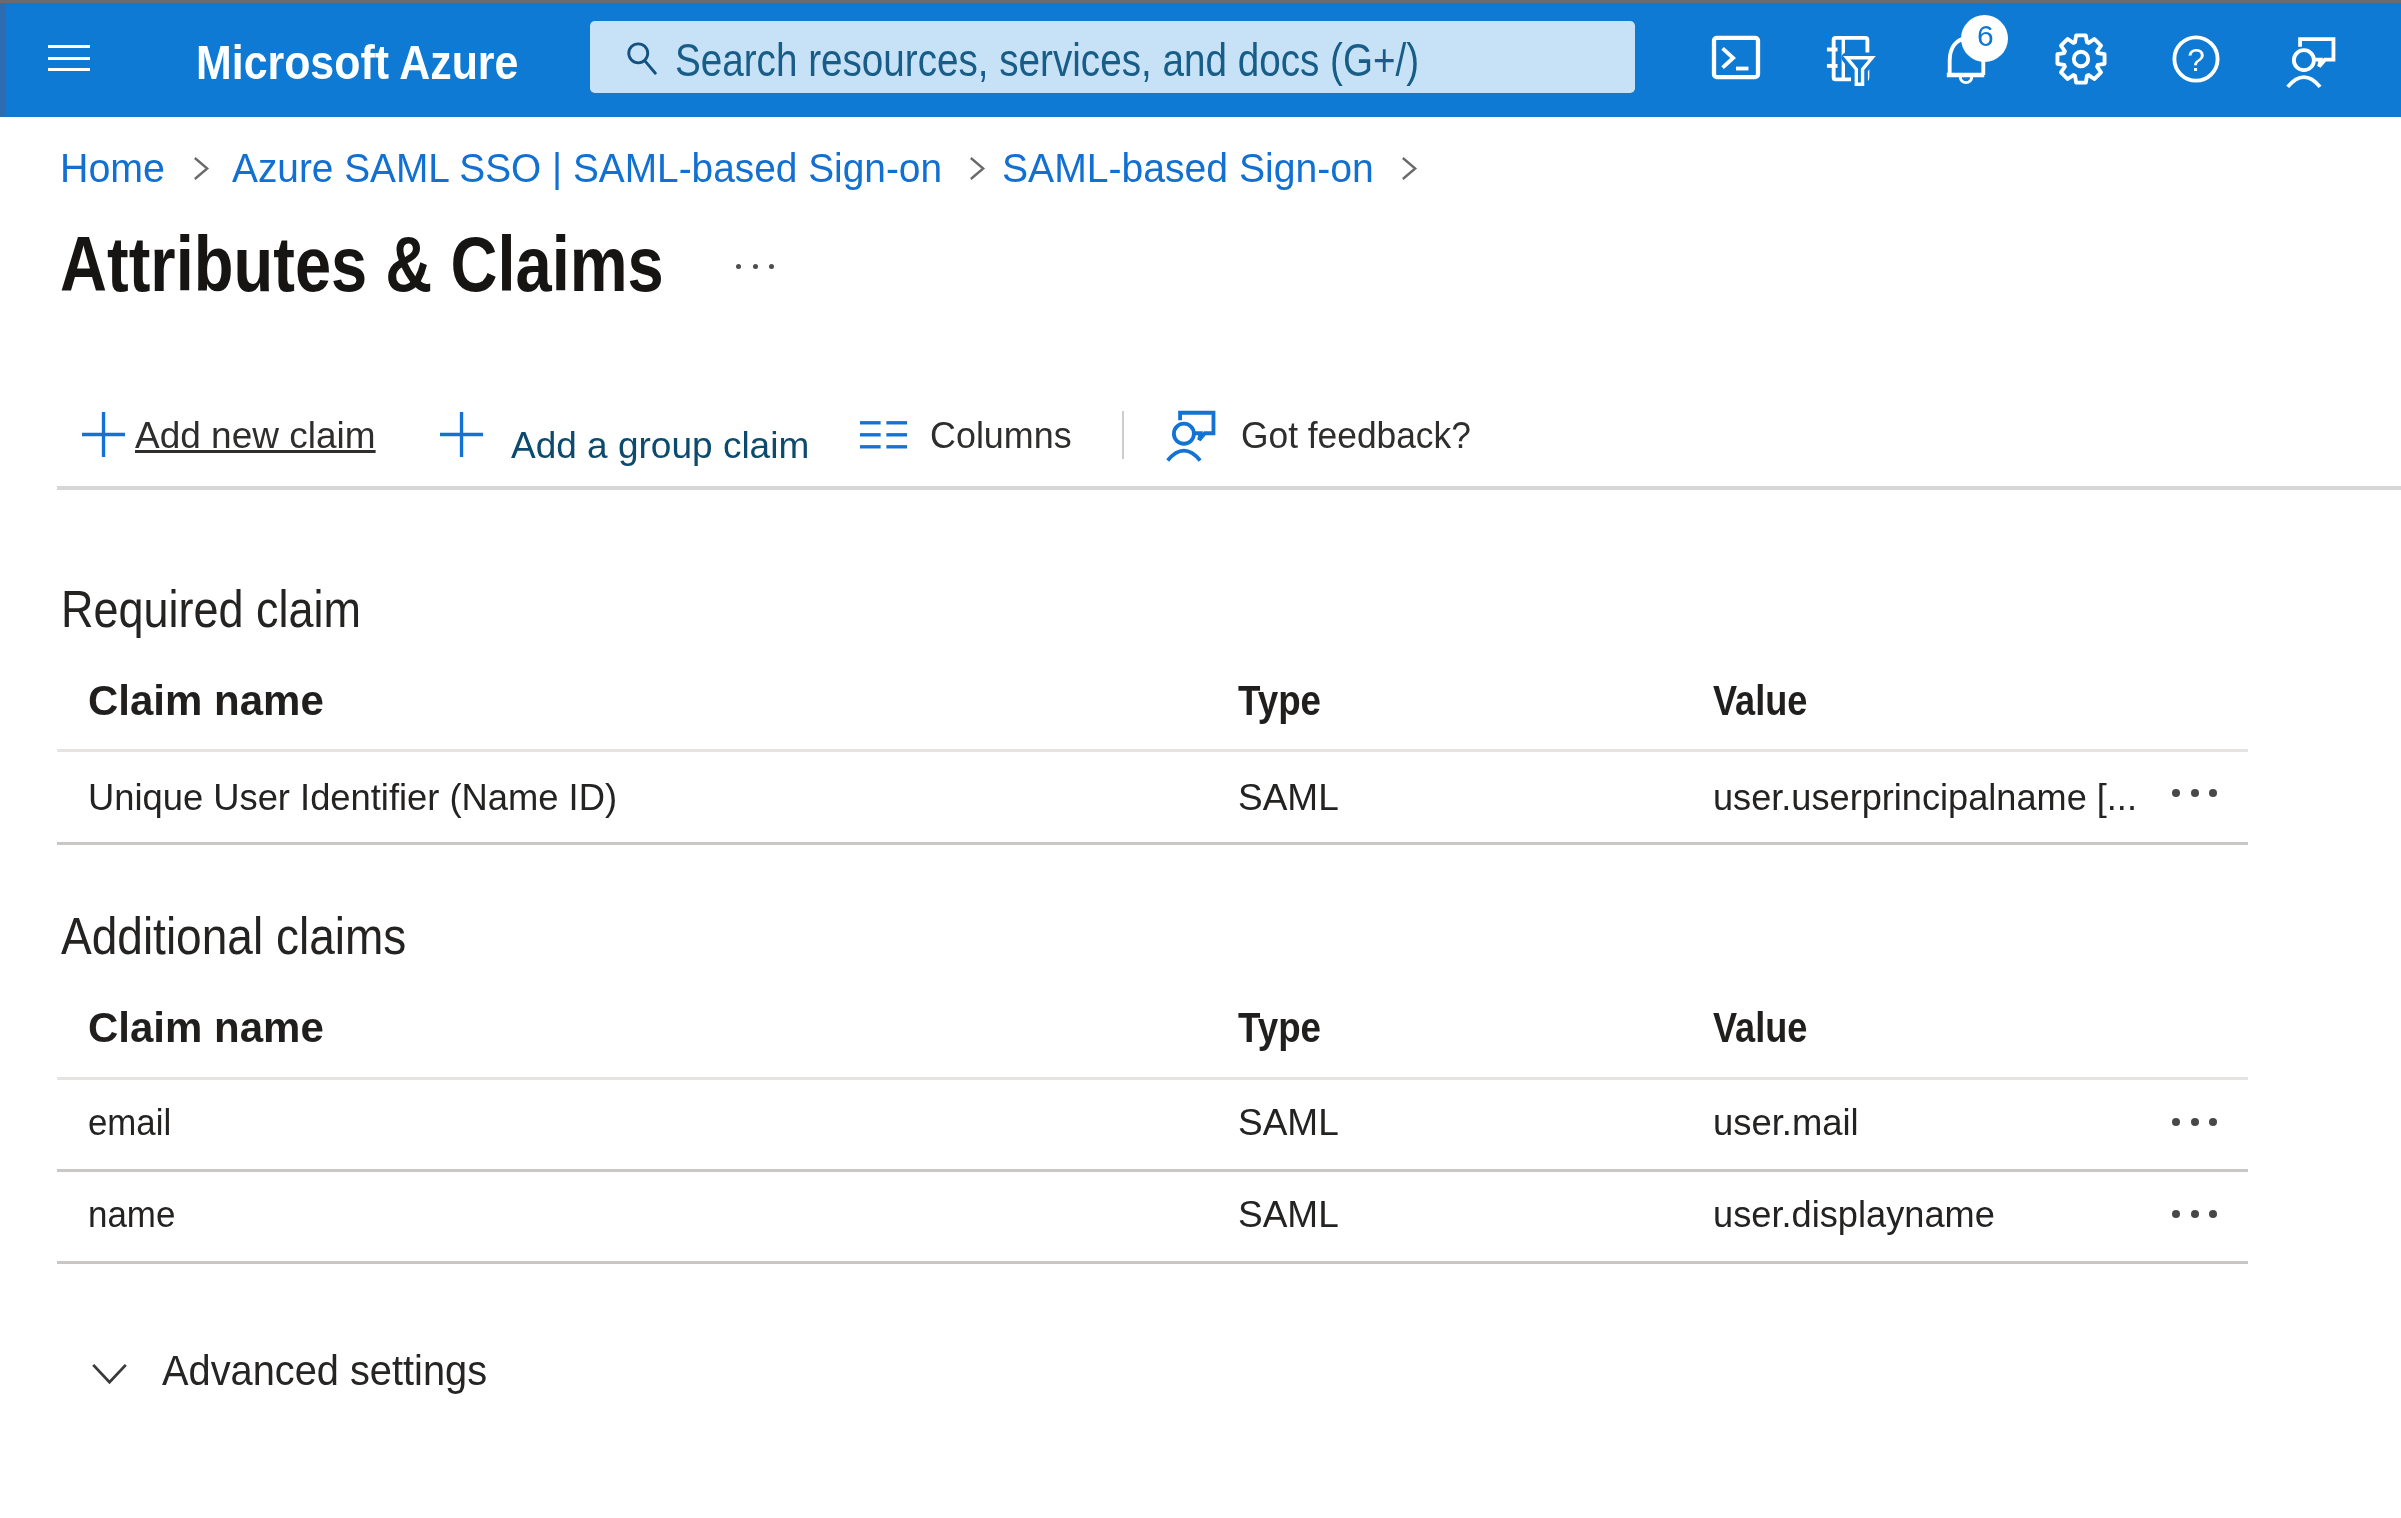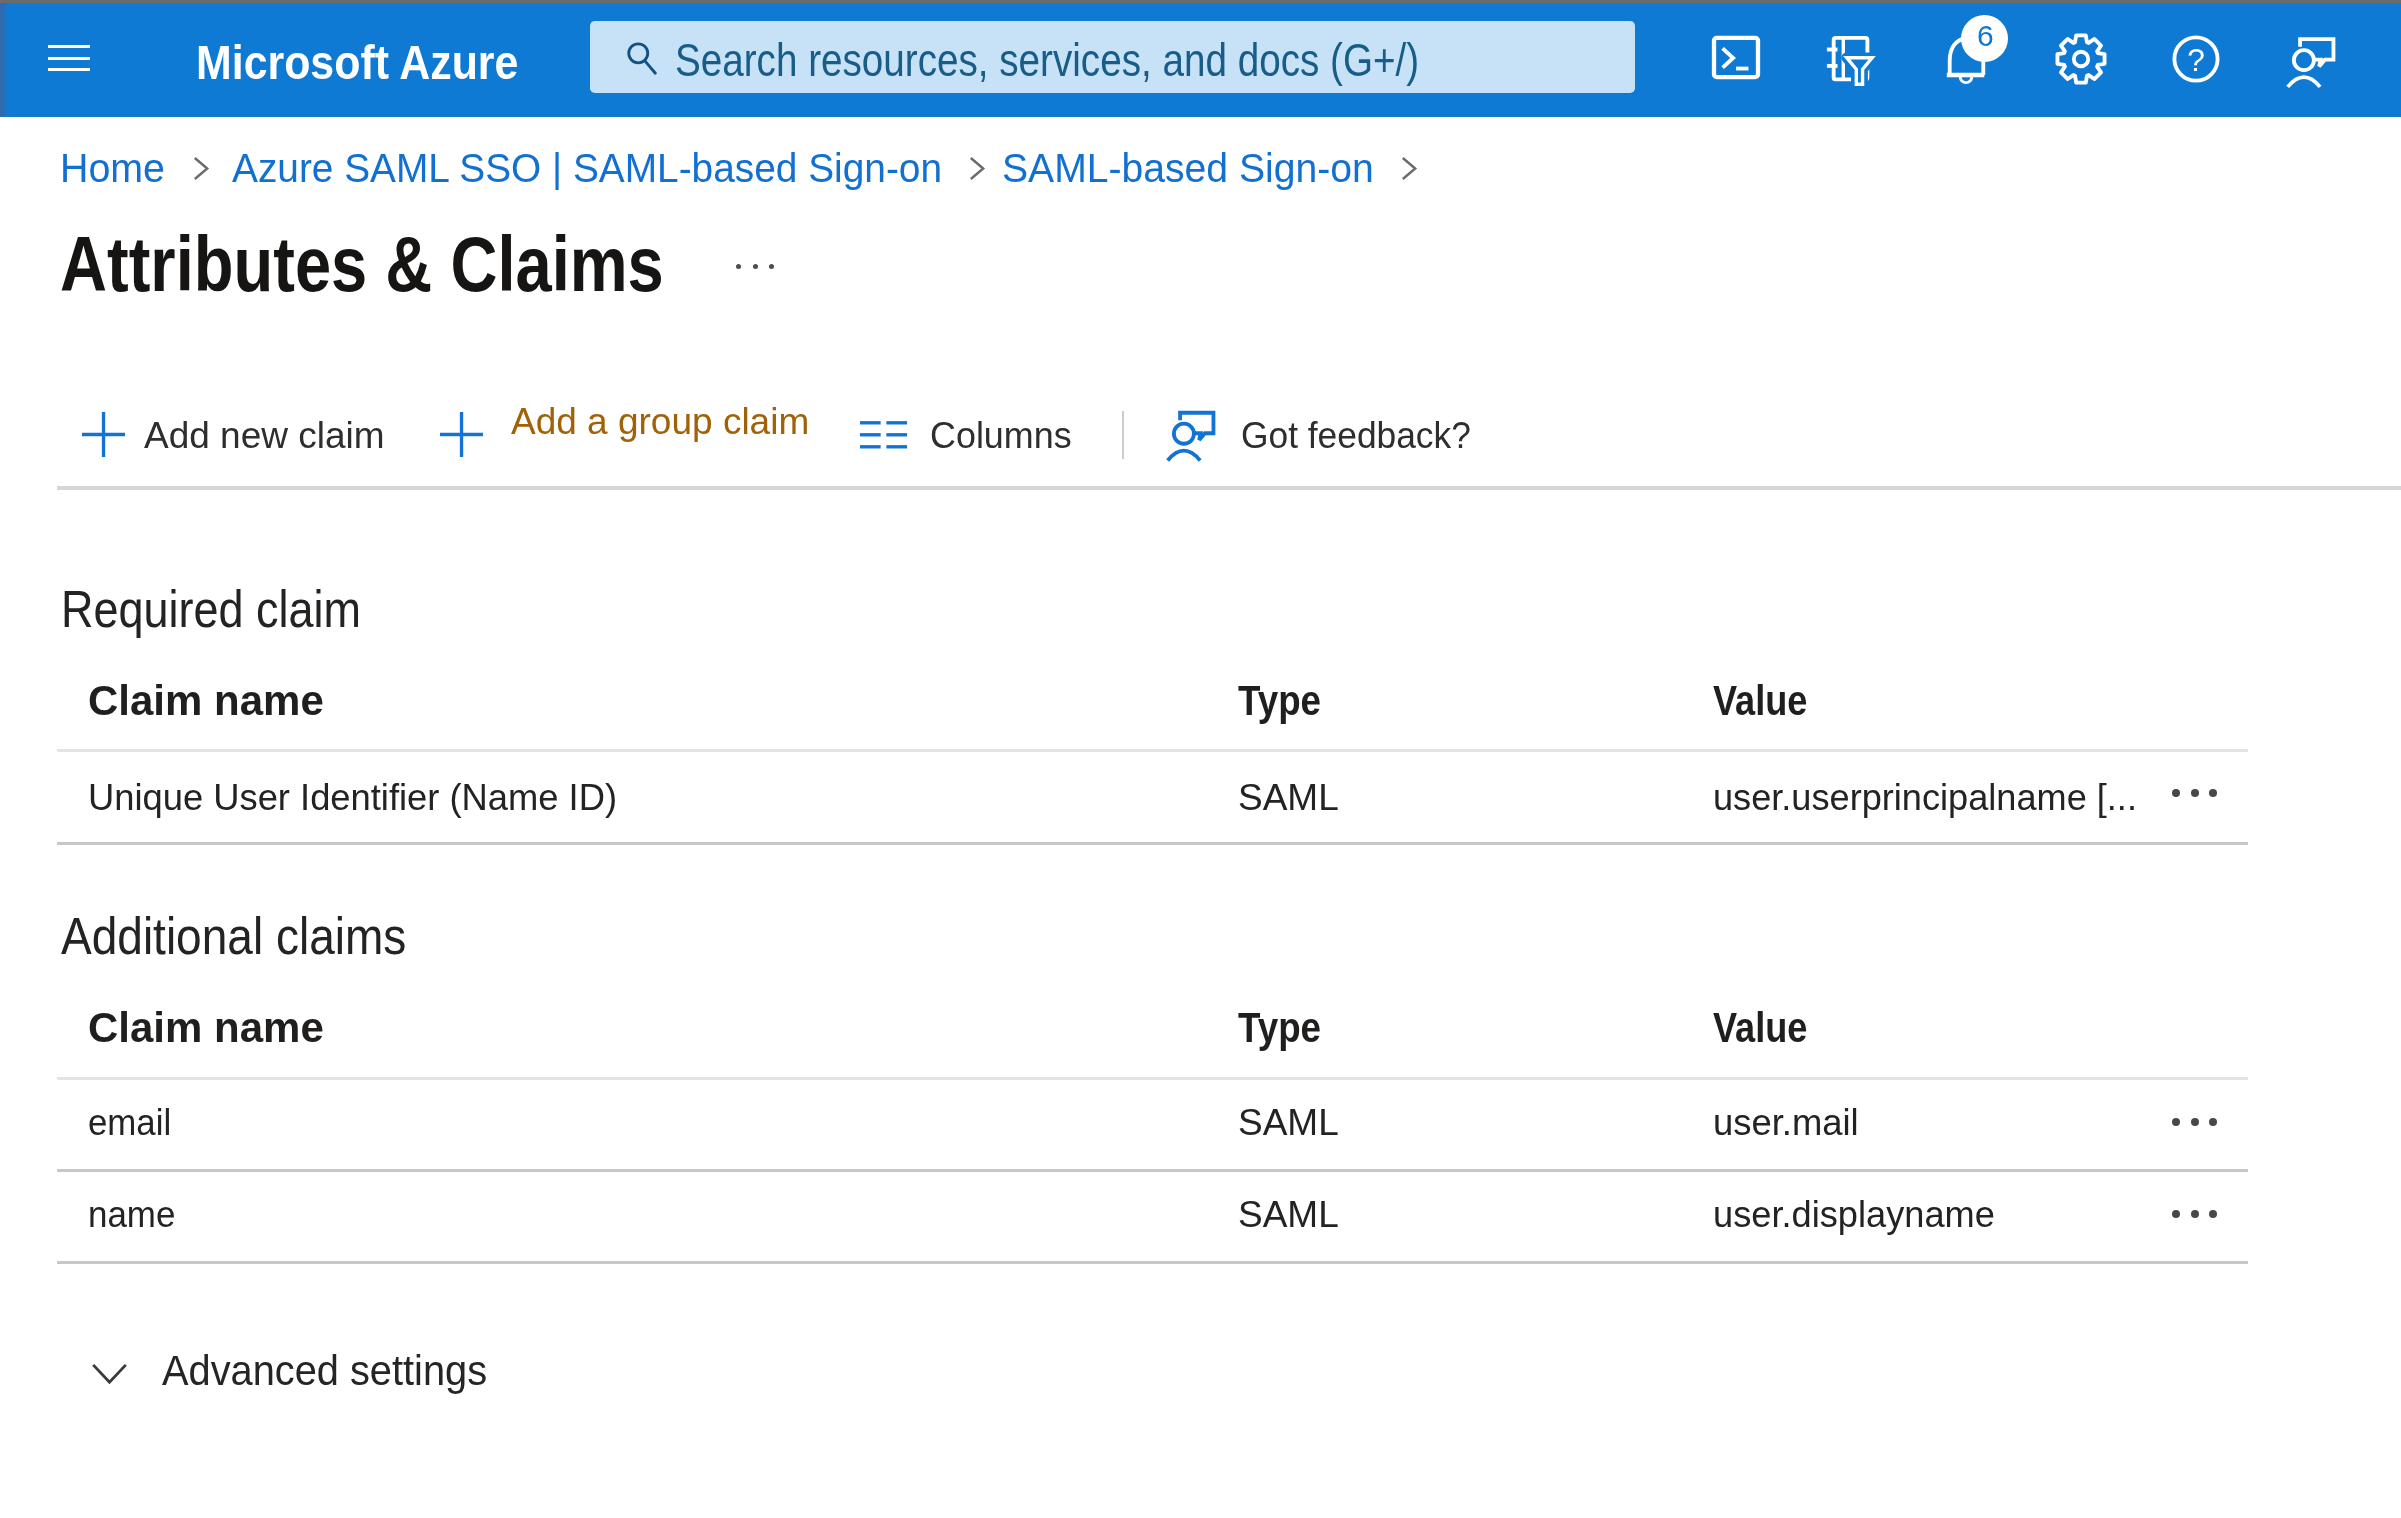--- a/index.html
+++ b/index.html
@@ -87,26 +87,26 @@
 
 <div class="t" style="left:60px;top:226px;font-size:77px;font-weight:700;color:#161514;transform:scaleX(0.845);">Attributes &amp; Claims</div>
 <div class="abs" style="left:736px;top:264px;width:5.3px;height:5.3px;border-radius:50%;background:#4f4d4c;"></div>
 <div class="abs" style="left:753px;top:264px;width:5.3px;height:5.3px;border-radius:50%;background:#4f4d4c;"></div>
 <div class="abs" style="left:769px;top:264px;width:5.3px;height:5.3px;border-radius:50%;background:#4f4d4c;"></div>
 
 <svg style="left:82px;top:411px;" width="44" height="47" viewBox="0 0 92 98">
   <line x1="45" y1="2" x2="45" y2="96" stroke="#1373d4" stroke-width="7"></line>
   <line x1="0" y1="49" x2="90" y2="49" stroke="#1373d4" stroke-width="7"></line>
 </svg>
-<div class="t" style="left:144px;top:417px;font-size:37px;color:#2f2e2d;">Add new claim</div>
+<div class="t" style="left:135px;top:417px;font-size:37px;color:#2f2e2d;text-decoration:underline;">Add new claim</div>
 <svg style="left:440px;top:411px;" width="44" height="47" viewBox="0 0 92 98">
   <line x1="45" y1="2" x2="45" y2="96" stroke="#1373d4" stroke-width="7"></line>
   <line x1="0" y1="49" x2="90" y2="49" stroke="#1373d4" stroke-width="7"></line>
 </svg>
-<div class="t" style="left:511px;top:403px;font-size:37px;color:#a16207;">Add a group claim</div>
+<div class="t" style="left:511px;top:427px;font-size:37px;color:#0c4a6e;">Add a group claim</div>
 
 <svg style="left:860px;top:421px;" width="48" height="30" viewBox="0 0 100 62">
   <g fill="#1373d4">
     <rect x="0" y="0" width="43" height="7"></rect>
     <rect x="0" y="25" width="43" height="7"></rect>
     <rect x="0" y="50" width="43" height="7"></rect>
     <rect x="55" y="0" width="43" height="7"></rect>
     <rect x="55" y="25" width="43" height="7"></rect>
     <rect x="55" y="50" width="43" height="7"></rect>
   </g>

